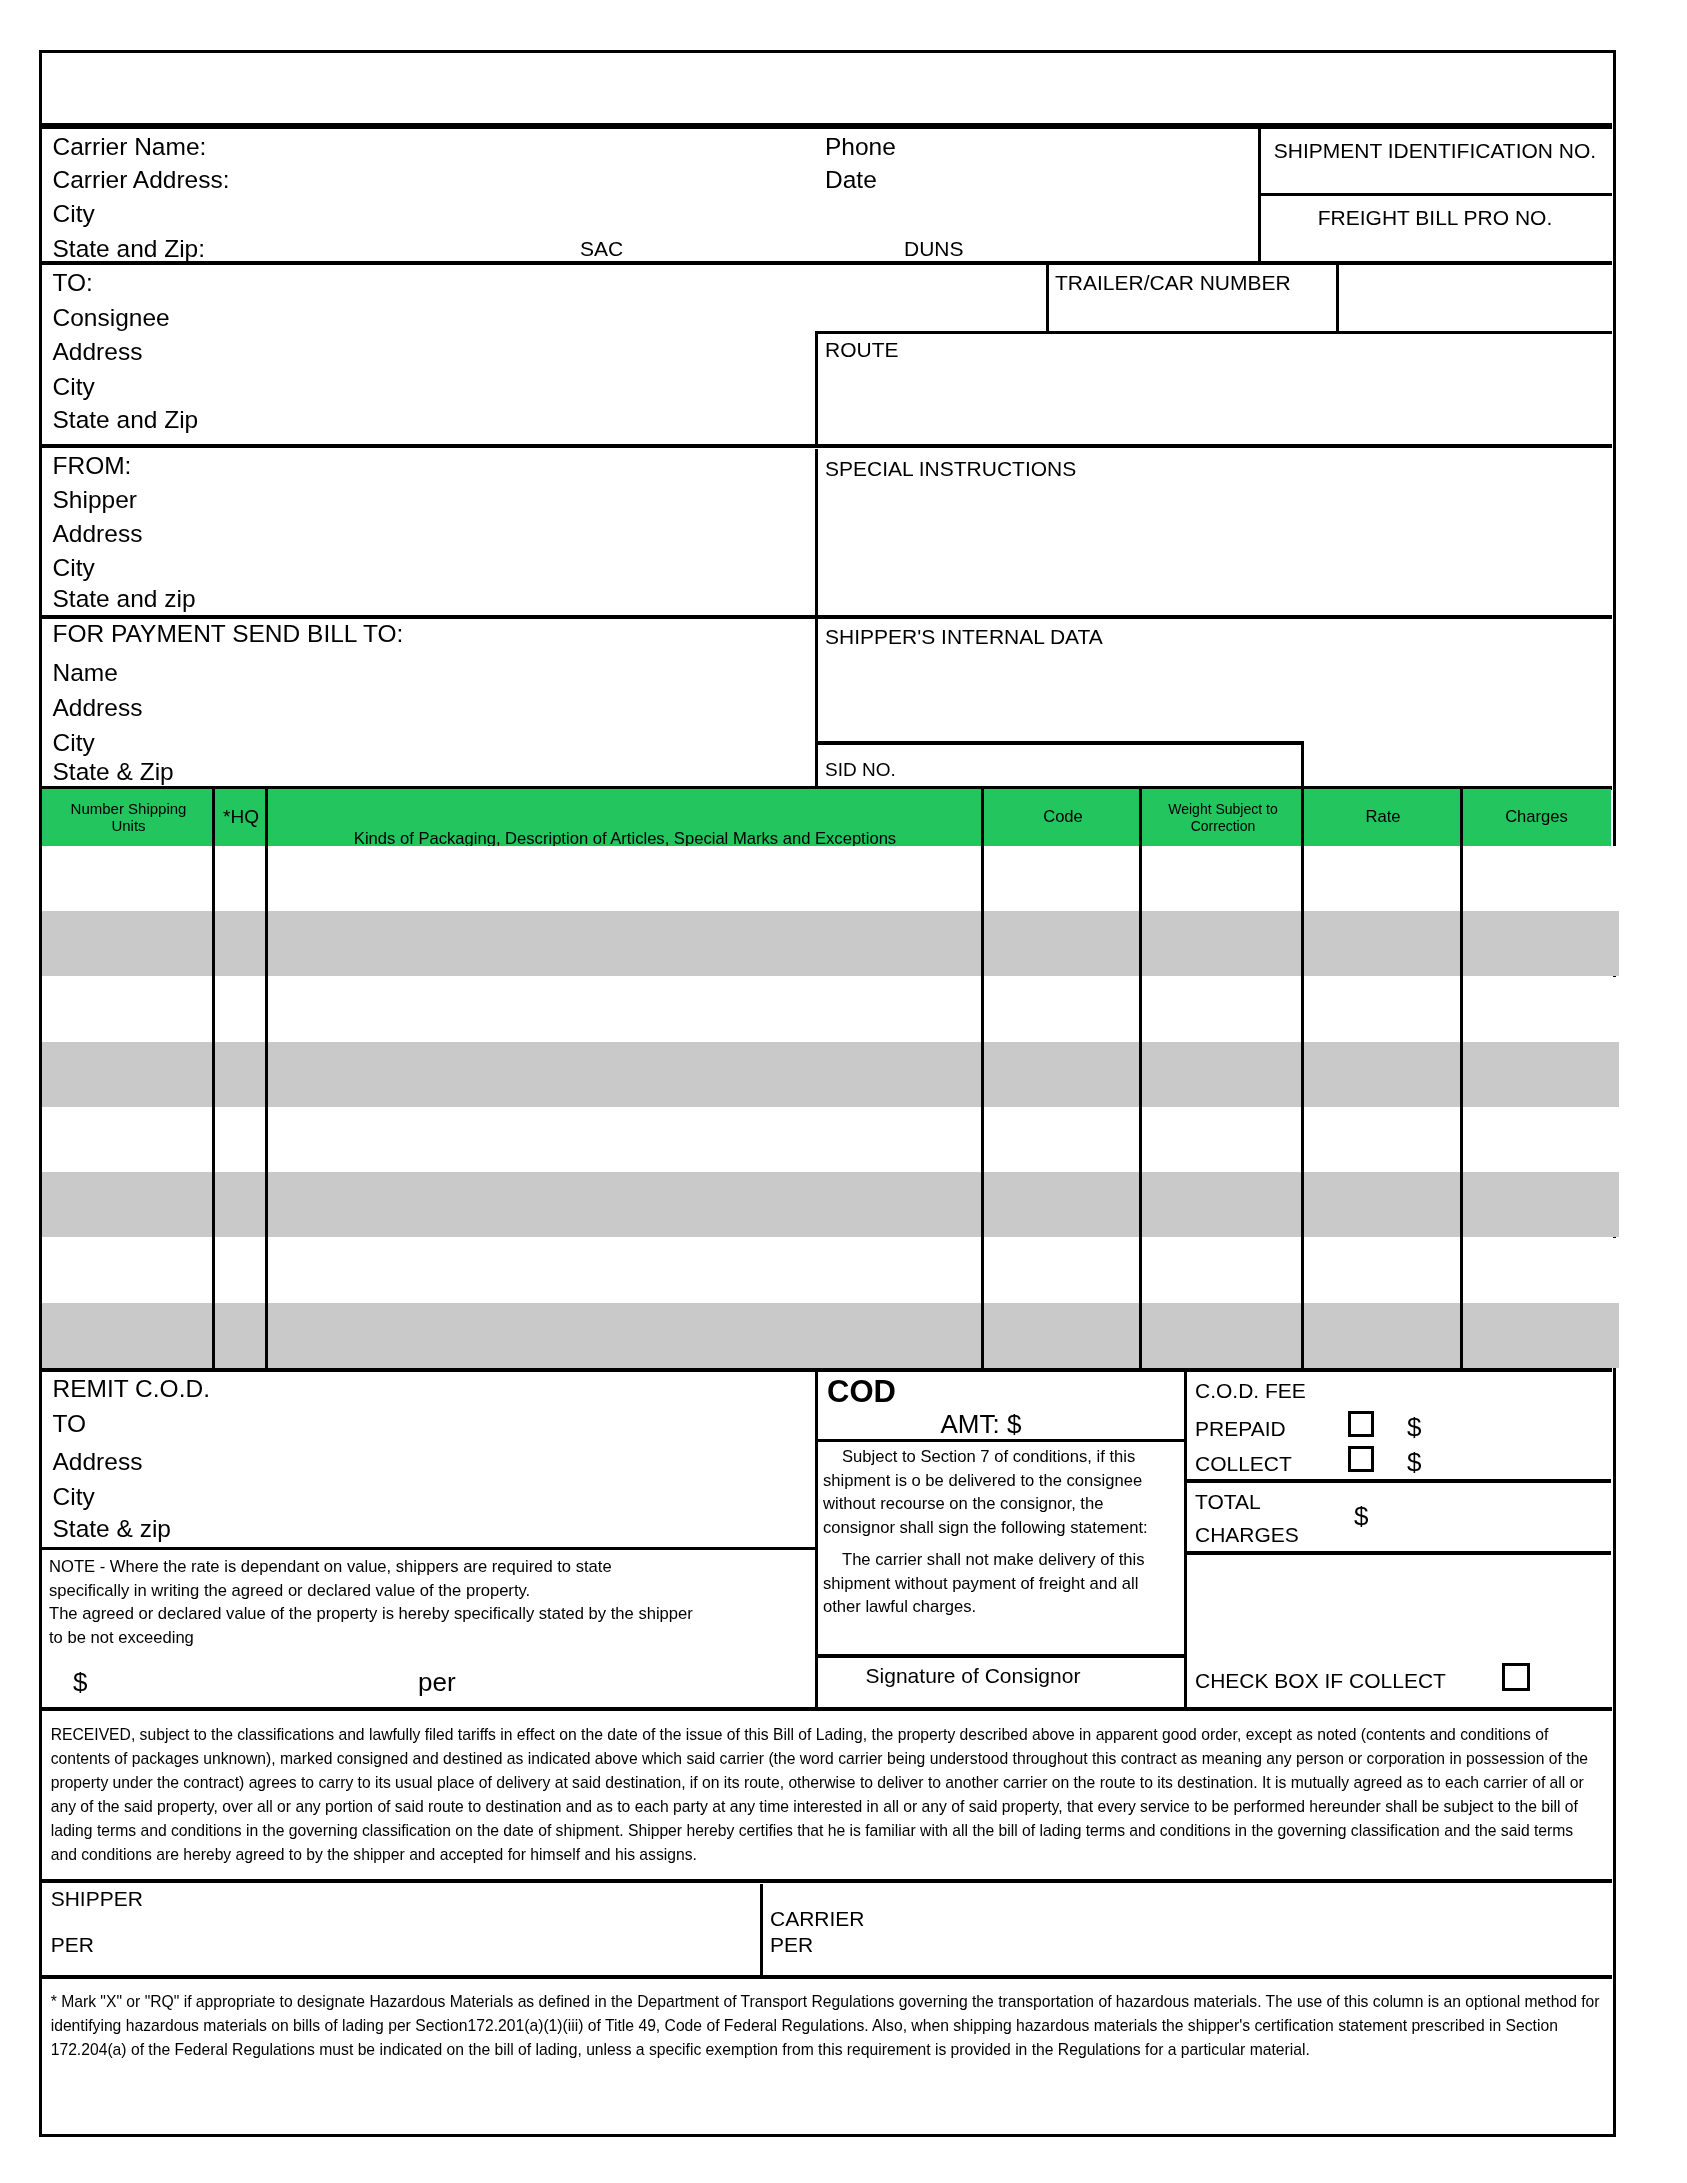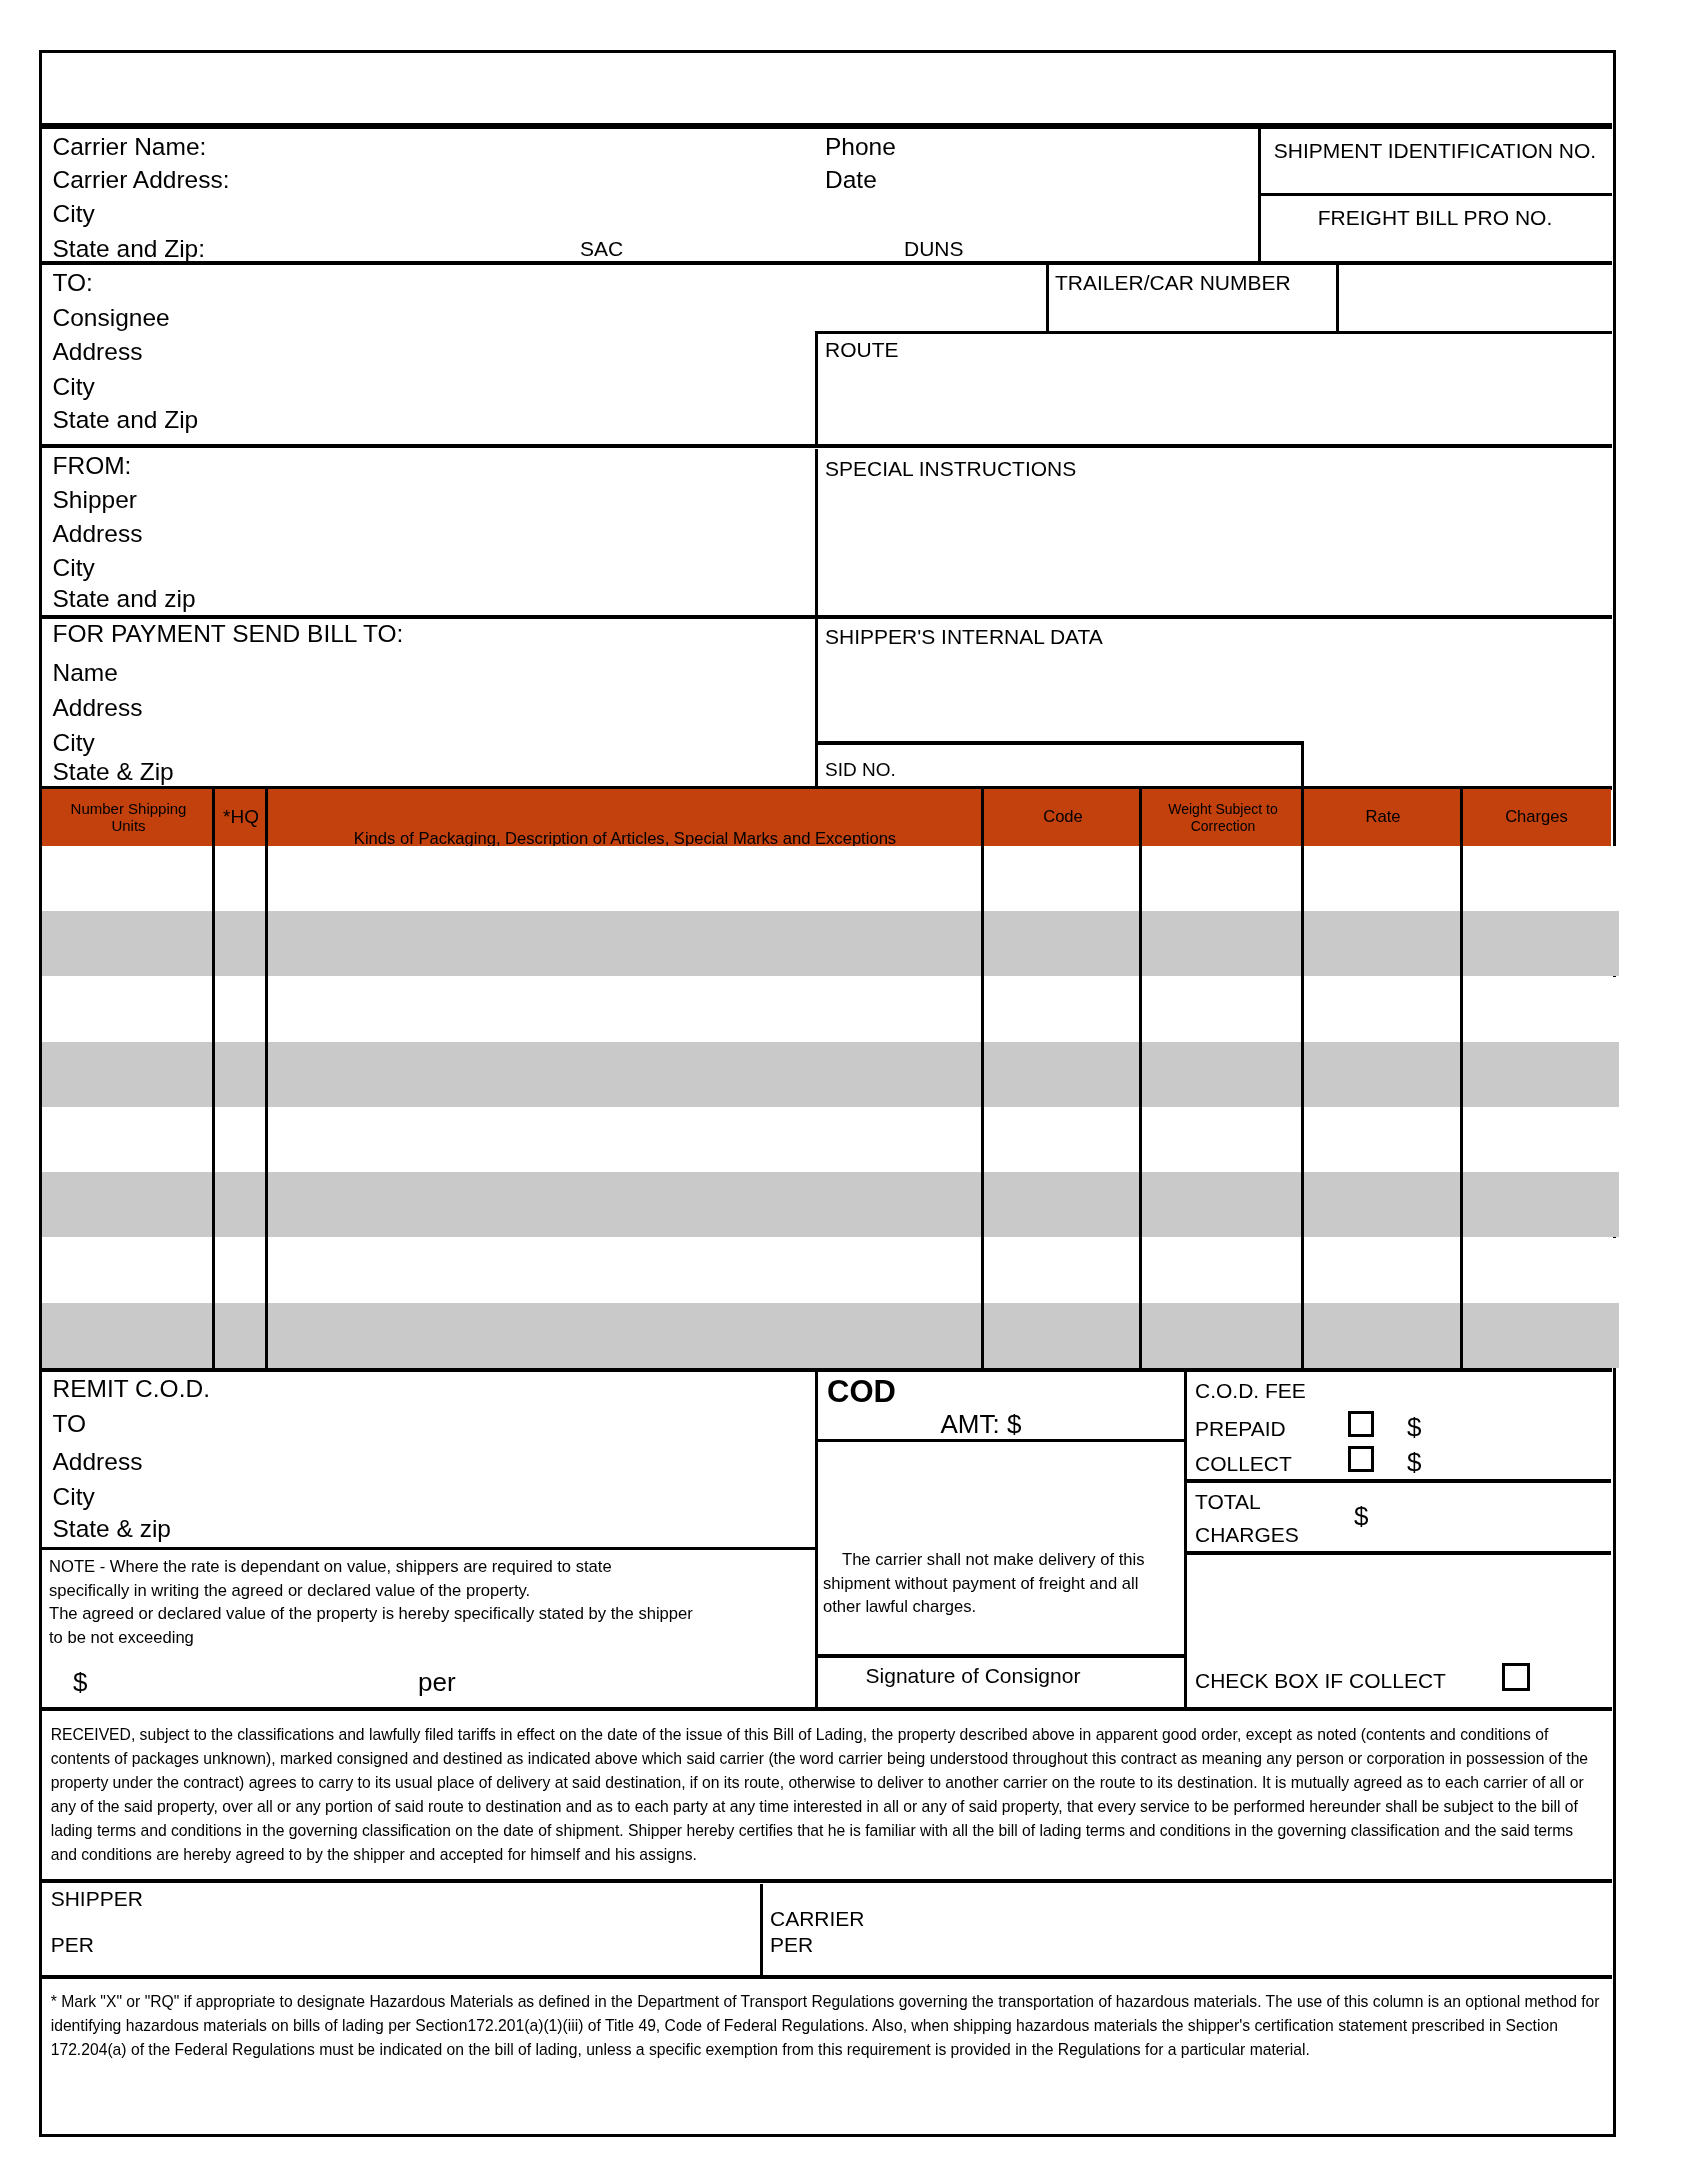--- a/index.html
+++ b/index.html
@@ -8,21 +8,21 @@
   .abs{position:absolute;}
   .hline{position:absolute;background:#000;}
   .vline{position:absolute;background:#000;}
   .lbl{font-size:24.5px;line-height:26px;white-space:nowrap;}
   .lbl24{font-size:21px;line-height:23px;white-space:nowrap;}
   .lbl22{font-size:19px;line-height:21px;white-space:nowrap;}
   .title{font-size:31px;font-weight:bold;letter-spacing:0.9px;text-align:center;width:100%;}
   .small{font-size:16.6px;line-height:23.6px;}
   .tiny{font-size:15.7px;line-height:24px;}
   .pre{white-space:pre-line;}
-  .hdrcell{position:absolute;top:736px;height:57px;background:#c2410c;display:flex;align-items:center;justify-content:center;text-align:center;box-sizing:border-box;}
+  .hdrcell{position:absolute;top:736px;height:57px;background:#22c55e;display:flex;align-items:center;justify-content:center;text-align:center;box-sizing:border-box;}
   .hdrtxt{font-size:15px;line-height:16.6px;white-space:pre-line;}
   .trow{position:absolute;left:0;width:1577px;height:65px;background:#fff;}
   .trow.gray{background:#c9c9c9;}
   .checkbox{position:absolute;width:26px;height:26px;border:3.5px solid #000;box-sizing:border-box;background:#fff;}
   .dollar{font-size:26px;white-space:nowrap;}
   .center{text-align:center;}
 </style>
 </head>
 <body>
 
@@ -147,20 +147,21 @@
   <div class="abs" style="top:1611px;left:66px;width:297px;height:35px;"></div>
   <div class="abs dollar" style="top:1614px;left:376px;">per</div>
   <div class="abs" style="top:1611px;left:428px;width:332px;height:35px;"></div>
 
   <div class="vline" style="top:1319px;left:773px;width:2.6px;height:335px;"></div>
   <div class="vline" style="top:1319px;left:1142px;width:2.6px;height:335px;"></div>
   <div class="abs" style="top:1321px;left:785px;font-size:31px;font-weight:bold;">COD</div>
   <div class="abs" style="top:1356px;left:773px;width:332px;font-size:26px;text-align:center;">AMT: $</div>
   <div class="abs" style="top:1356px;left:1004px;width:131px;height:31px;"></div>
   <div class="hline" style="top:1386px;left:776px;width:367px;height:2.6px;"></div>
+  <div class="abs small" style="top:1392px;left:781px;width:356px;text-indent:19px;">Subject to Section 7 of conditions, if this shipment is o be delivered to the consignee without recourse on the consignor, the consignor shall sign the following statement:</div>
   <div class="abs small" style="top:1495px;left:781px;width:356px;text-indent:19px;">The carrier shall not make delivery of this shipment without payment of freight and all other lawful charges.</div>
   <div class="hline" style="top:1601px;left:776px;width:367px;height:3.5px;"></div>
   <div class="abs lbl24" style="top:1611px;left:773px;width:316px;text-align:center;">Signature of Consignor</div>
   <div class="abs" style="top:1607px;left:781px;width:356px;height:44px;"></div>
 
   <div class="abs lbl24" style="top:1326px;left:1153px;">C.O.D. FEE</div>
   <div class="abs lbl24" style="top:1364px;left:1153px;">PREPAID</div>
   <div class="checkbox" style="top:1358px;left:1306px;"></div>
   <div class="abs dollar" style="top:1359px;left:1365px;">$</div>
   <div class="abs" style="top:1358px;left:1389px;width:166px;height:30px;"></div>

